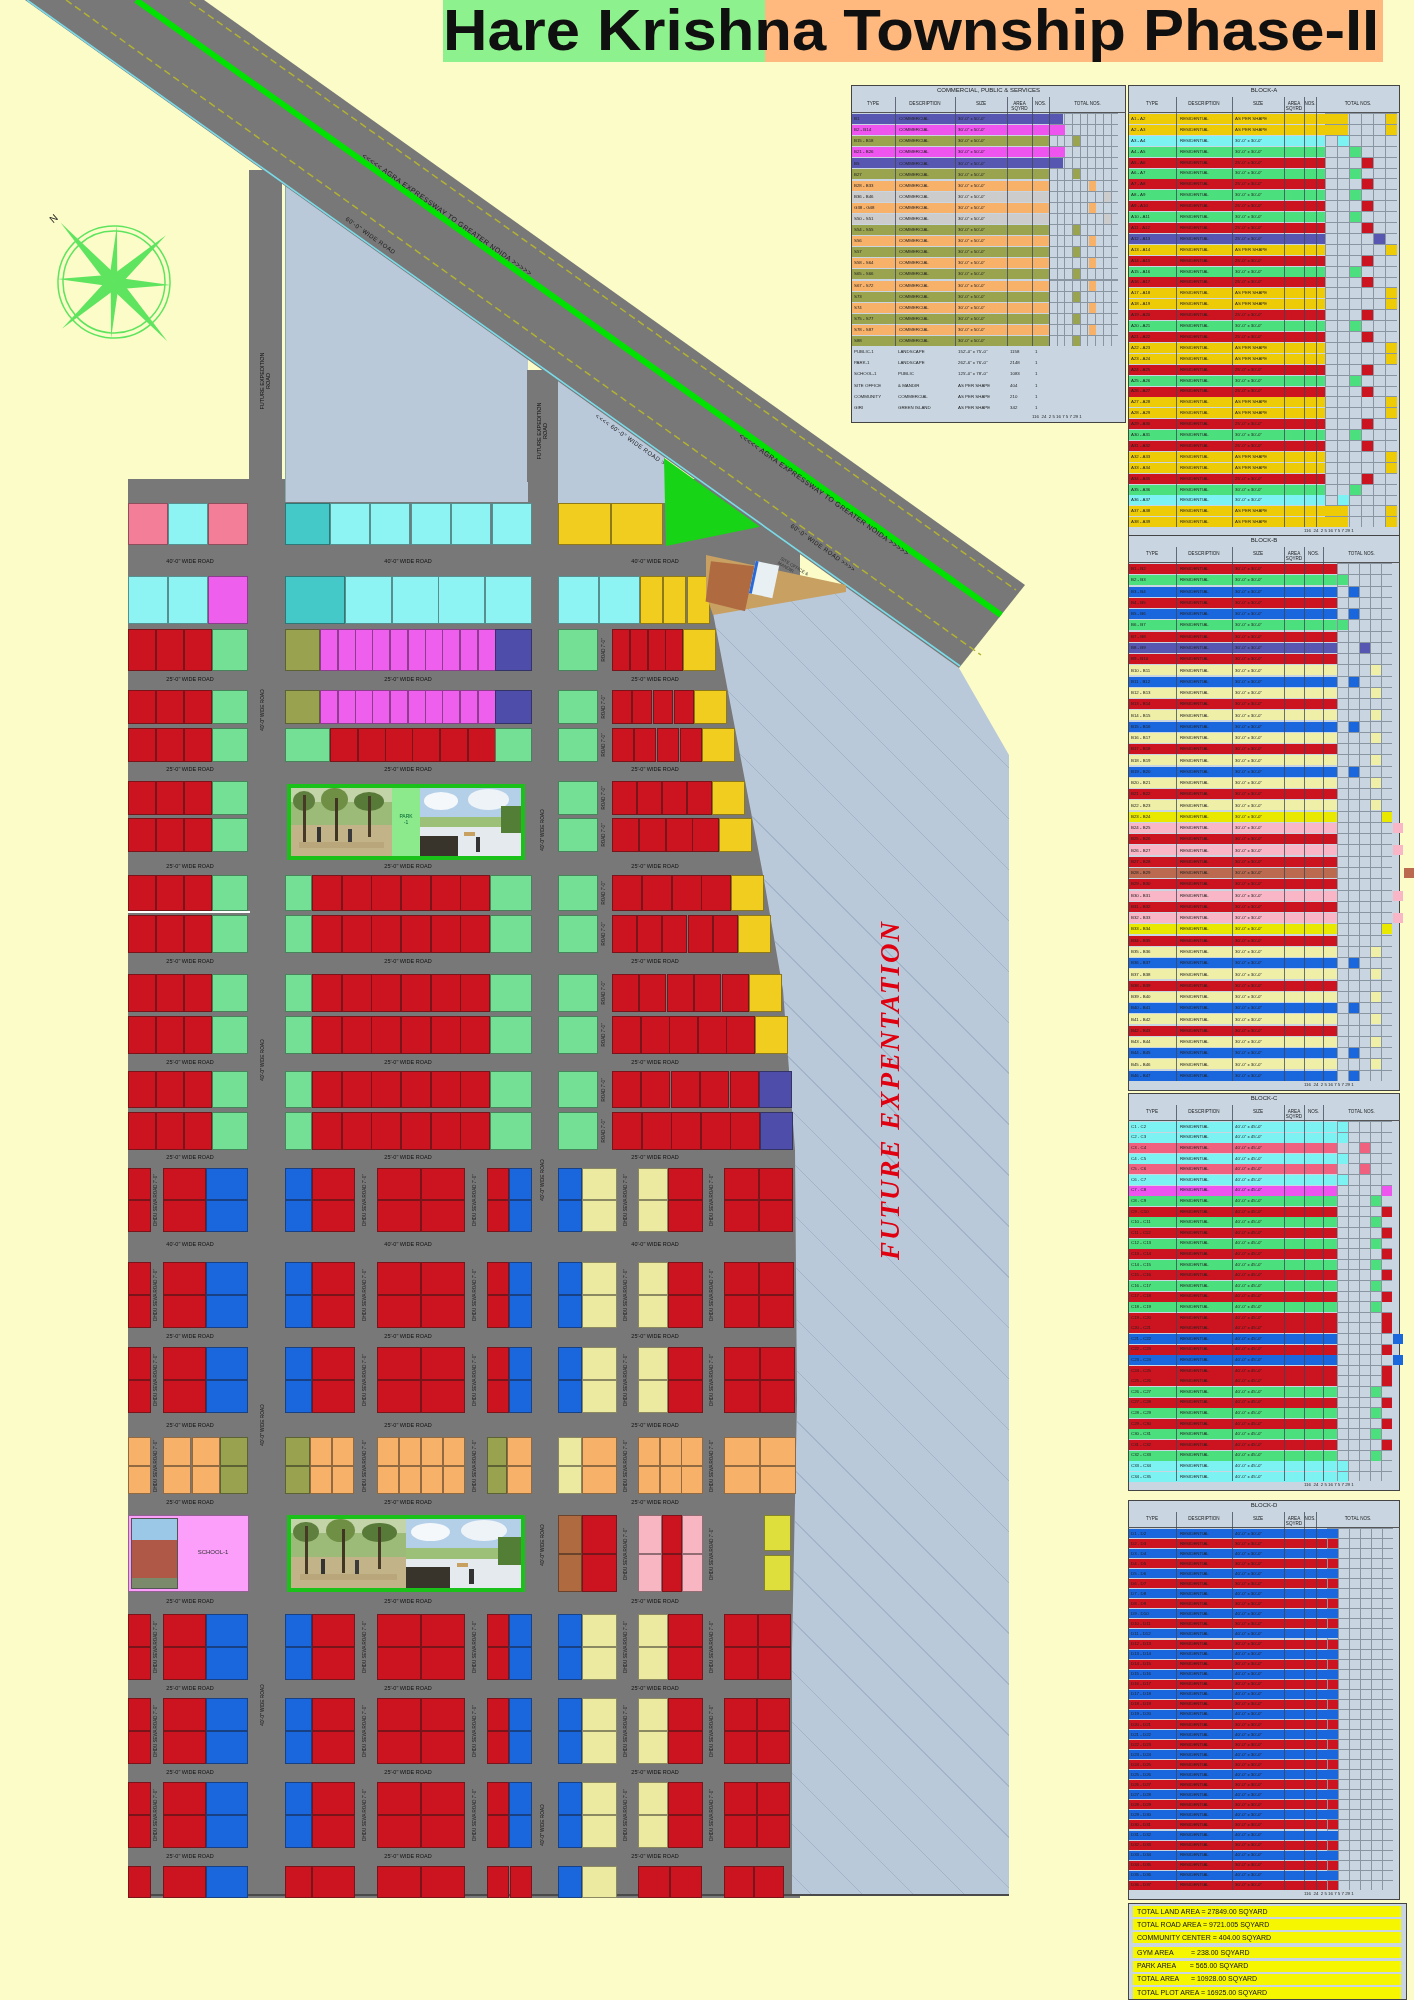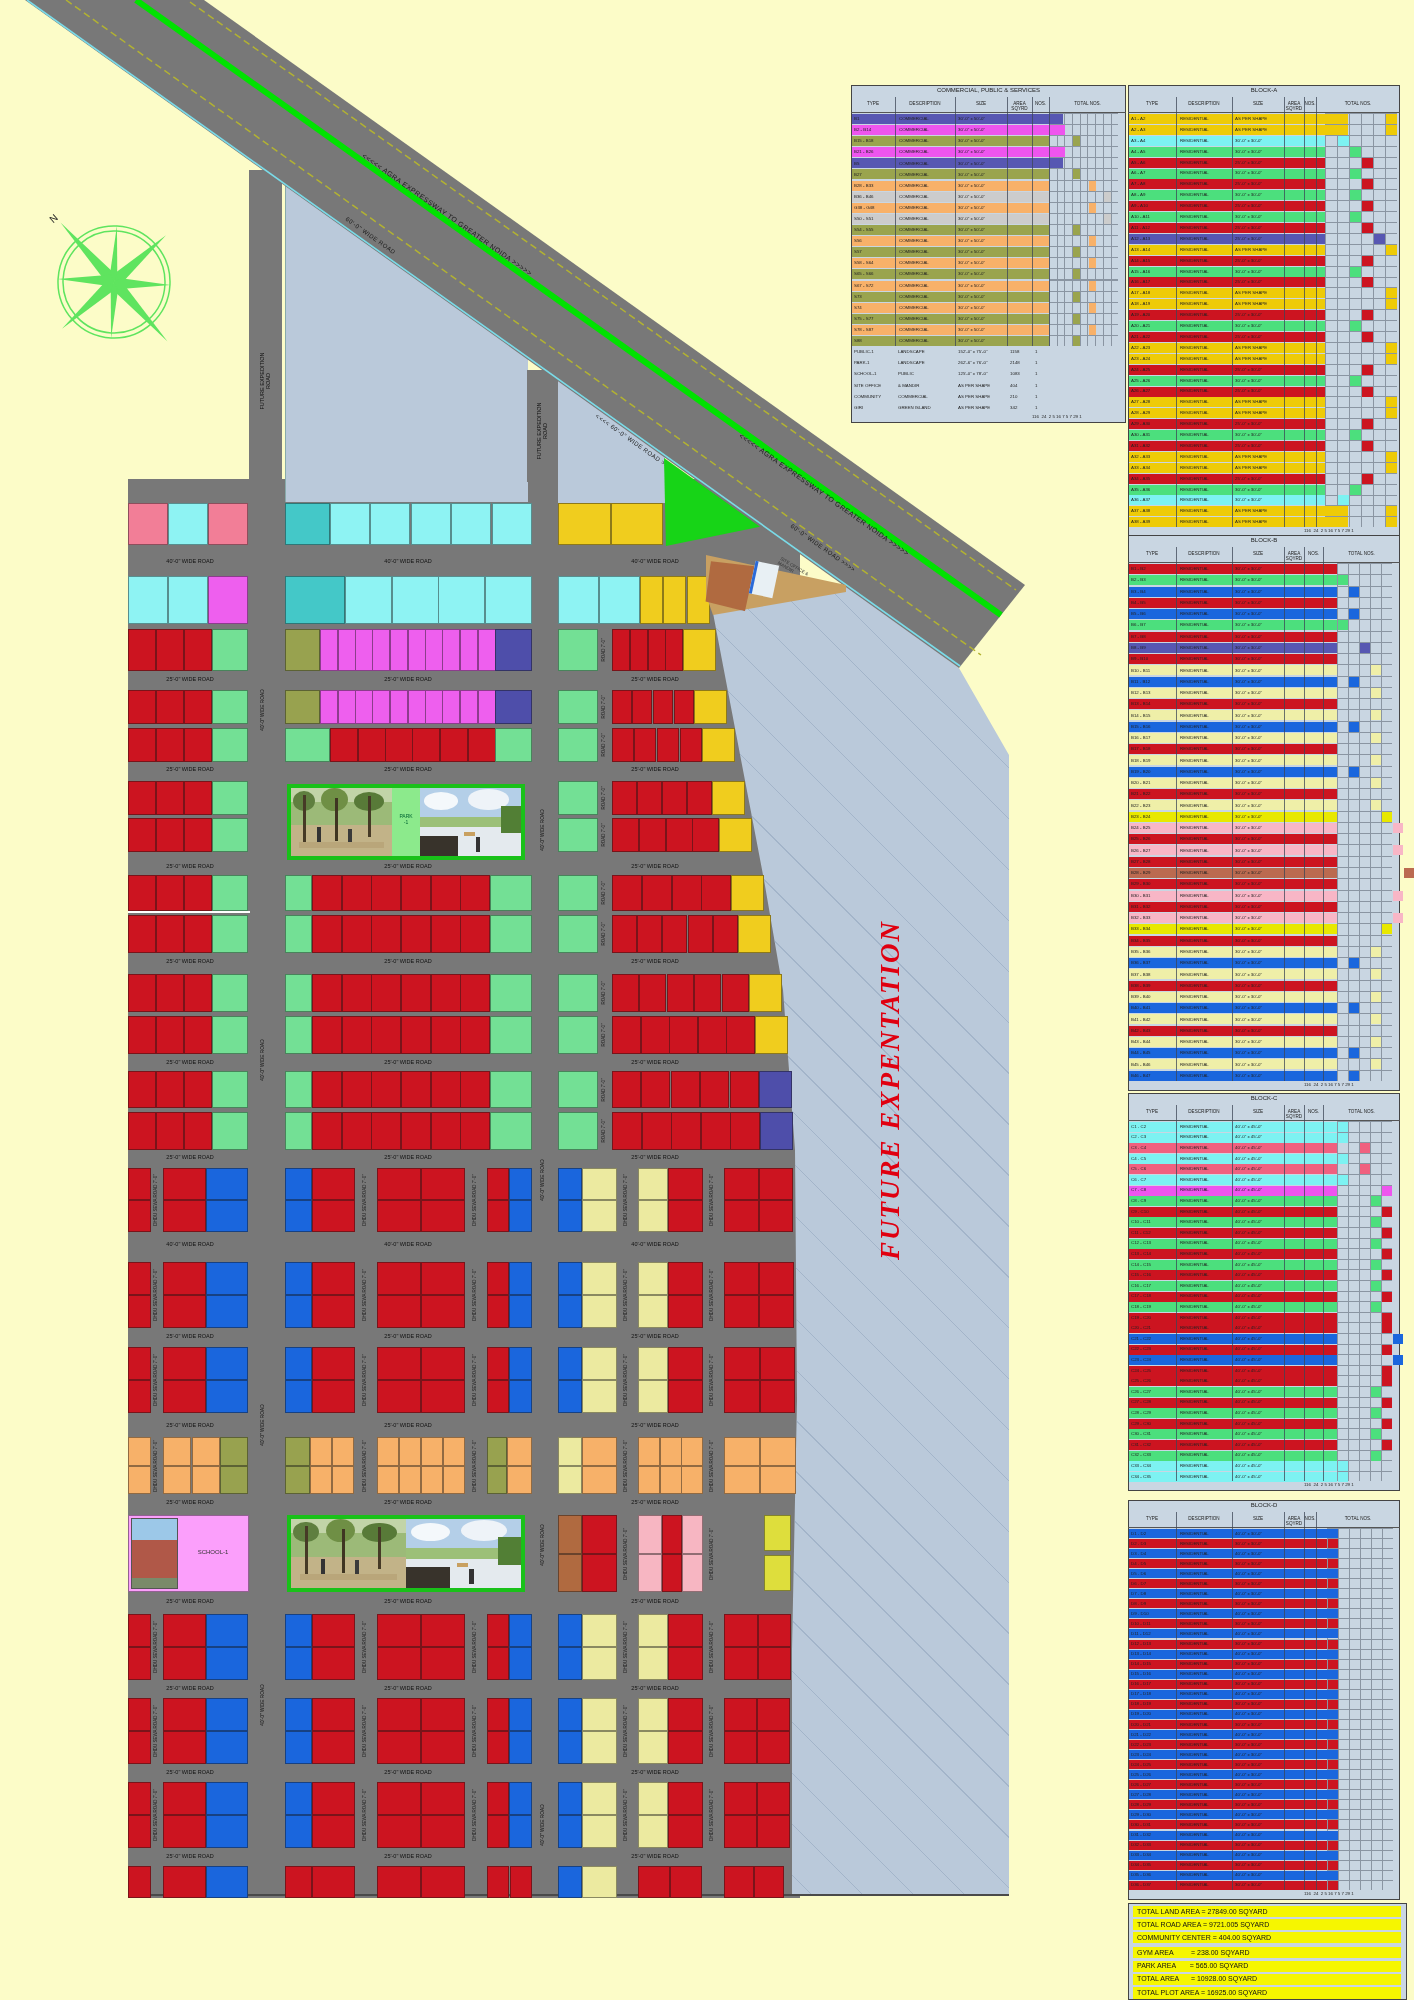--- a/index.html
+++ b/index.html
@@ -47,20 +47,23 @@
 <polygon points="16,92 80,86 86,92 80,98"></polygon>
 <polygon points="156,92 92,86 86,92 92,98"></polygon>
 <polygon points="46,52 88,84 86,92 78,90"></polygon>
 <polygon points="126,132 84,100 86,92 94,94"></polygon>
 <polygon points="126,52 94,88 86,92 90,82"></polygon>
 <polygon points="46,132 78,96 86,92 82,102"></polygon>
 </g>
 <text x="80" y="8" fill="#222" font-size="10">N</text>
 </g>
 </svg>
+<div style="position:absolute;left:443px;top:0px;width:940px;height:62px;background:linear-gradient(to right, #8df28d 0 322px, #ffb87d 322px 100%);">
+      <div id="ttl" style="font-size:57px;font-weight:bold;color:#101010;white-space:nowrap;line-height:60px;transform-origin:0 0;transform:scaleX(1.08);">Hare Krishna Township Phase-II</div>
+    </div>
 <div style="position:absolute;left:130px;top:558px;width:120px;text-align:center;font-size:5.5px;color:#111;white-space:nowrap;">40'-0" WIDE ROAD</div>
 <div style="position:absolute;left:348px;top:558px;width:120px;text-align:center;font-size:5.5px;color:#111;white-space:nowrap;">40'-0" WIDE ROAD</div>
 <div style="position:absolute;left:595px;top:558px;width:120px;text-align:center;font-size:5.5px;color:#111;white-space:nowrap;">40'-0" WIDE ROAD</div>
 <div style="position:absolute;left:130px;top:676px;width:120px;text-align:center;font-size:5.5px;color:#111;white-space:nowrap;">25'-0" WIDE ROAD</div>
 <div style="position:absolute;left:348px;top:676px;width:120px;text-align:center;font-size:5.5px;color:#111;white-space:nowrap;">25'-0" WIDE ROAD</div>
 <div style="position:absolute;left:595px;top:676px;width:120px;text-align:center;font-size:5.5px;color:#111;white-space:nowrap;">25'-0" WIDE ROAD</div>
 <div style="position:absolute;left:130px;top:766px;width:120px;text-align:center;font-size:5.5px;color:#111;white-space:nowrap;">25'-0" WIDE ROAD</div>
 <div style="position:absolute;left:348px;top:766px;width:120px;text-align:center;font-size:5.5px;color:#111;white-space:nowrap;">25'-0" WIDE ROAD</div>
 <div style="position:absolute;left:595px;top:766px;width:120px;text-align:center;font-size:5.5px;color:#111;white-space:nowrap;">25'-0" WIDE ROAD</div>
 <div style="position:absolute;left:130px;top:863px;width:120px;text-align:center;font-size:5.5px;color:#111;white-space:nowrap;">25'-0" WIDE ROAD</div>

